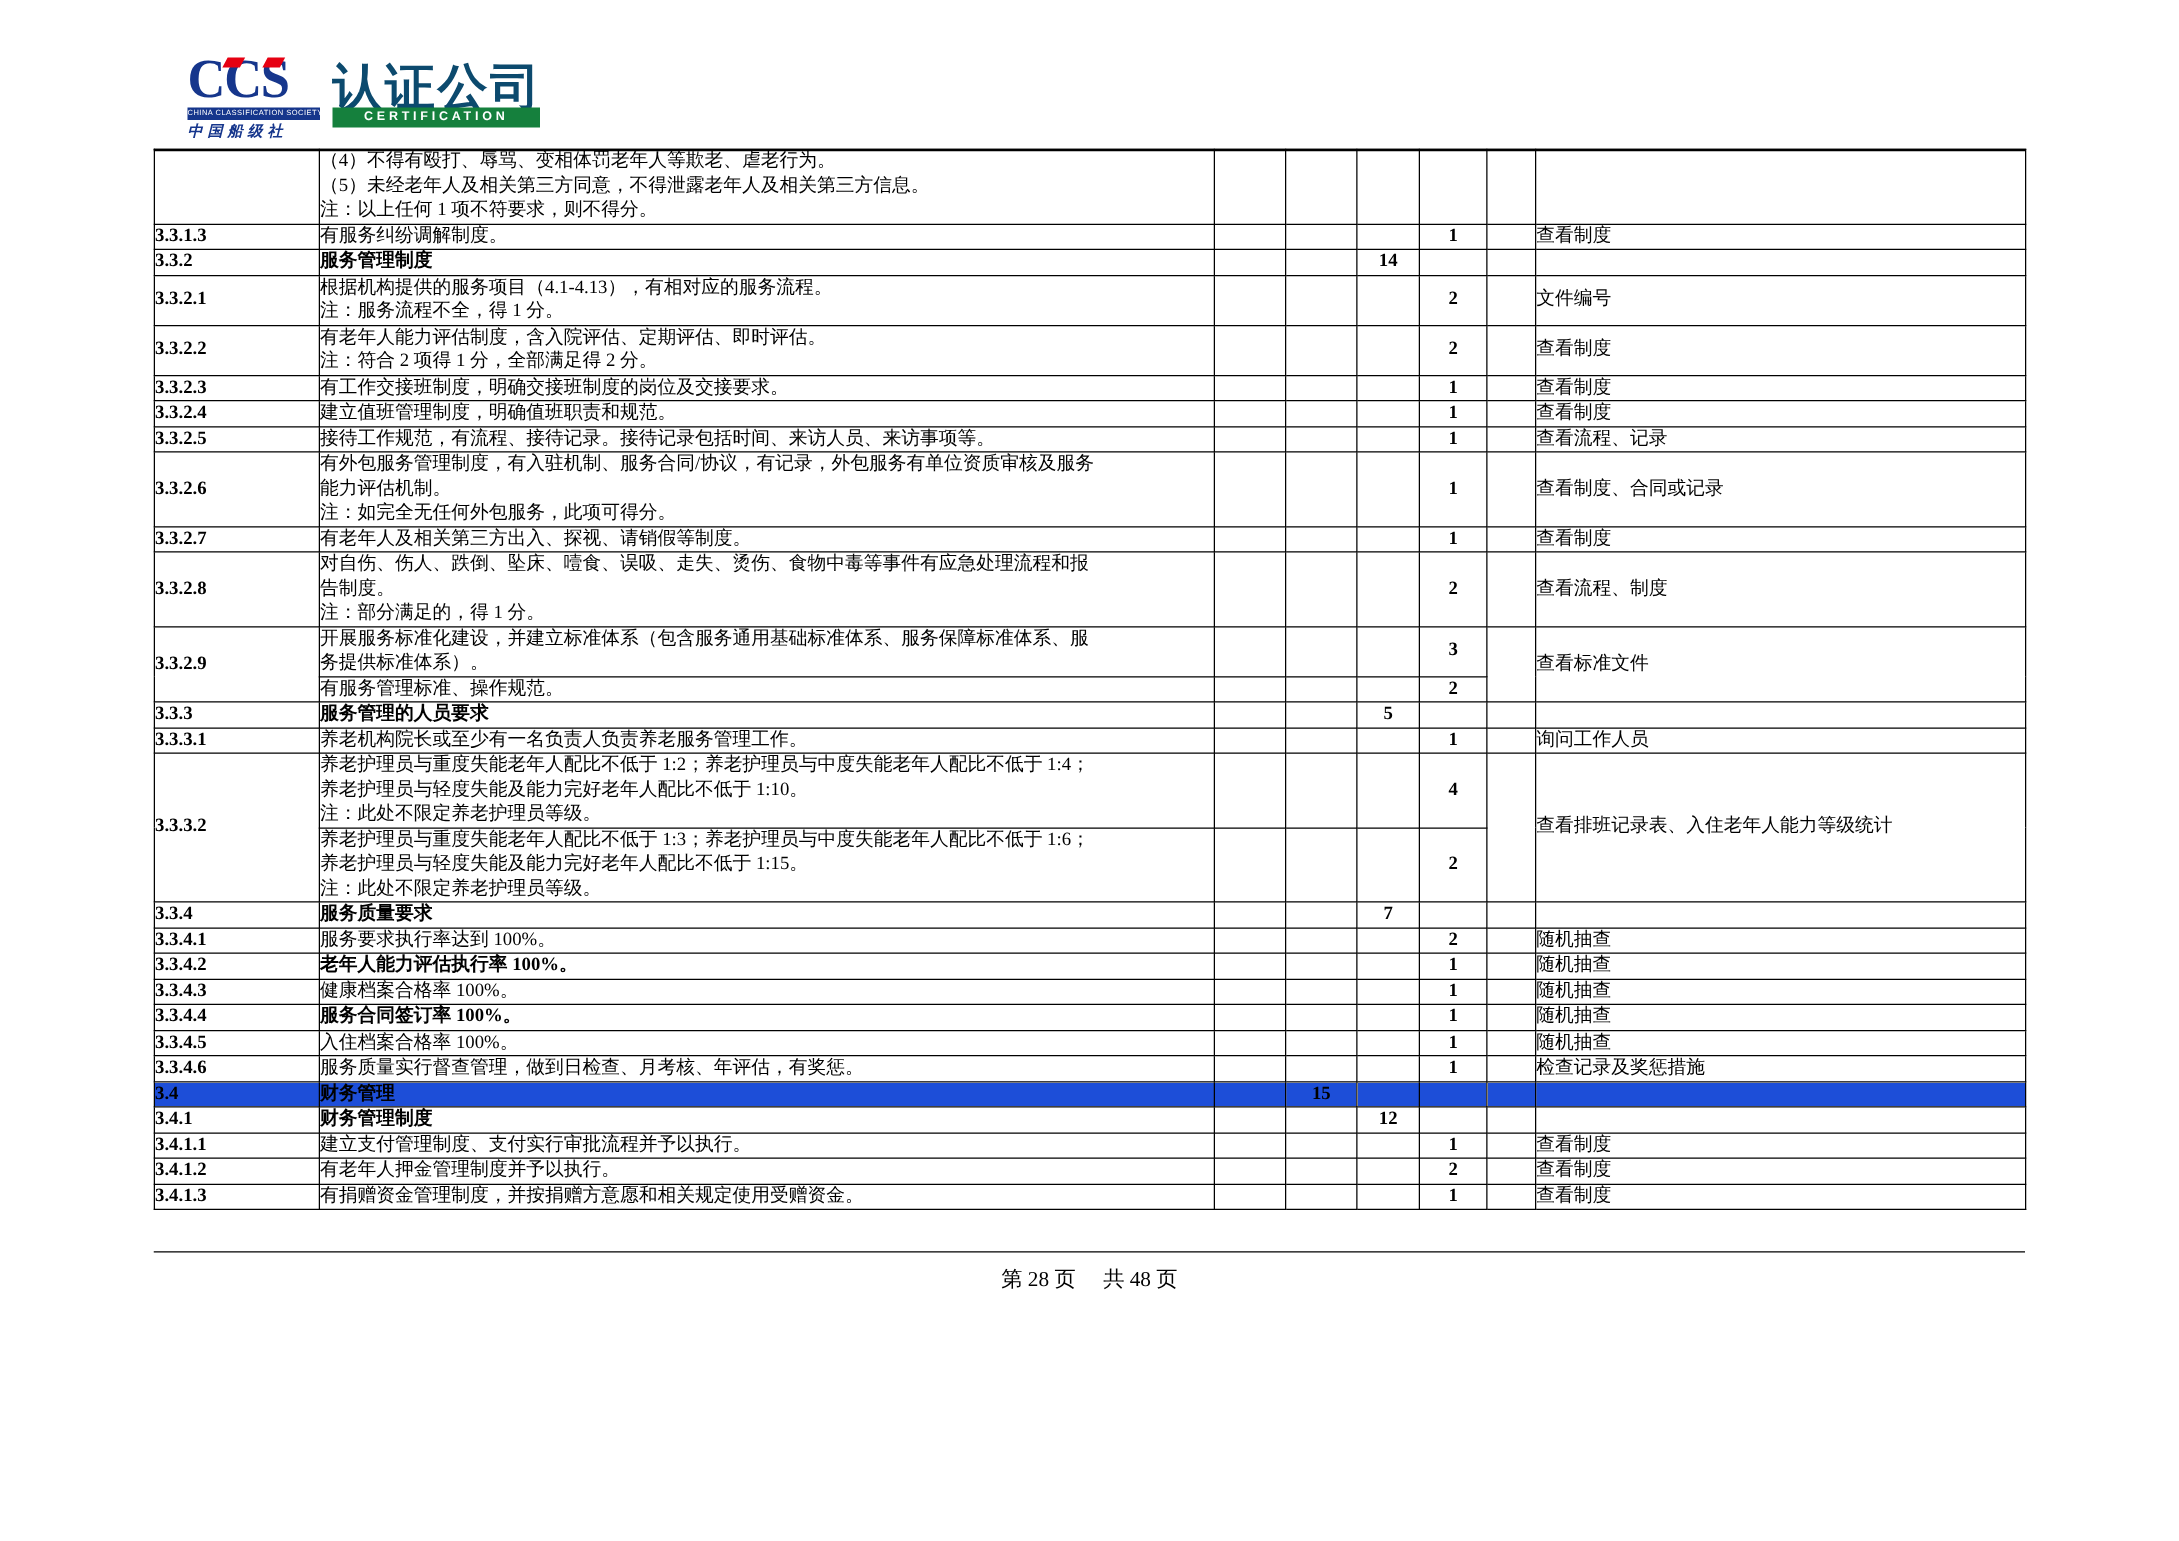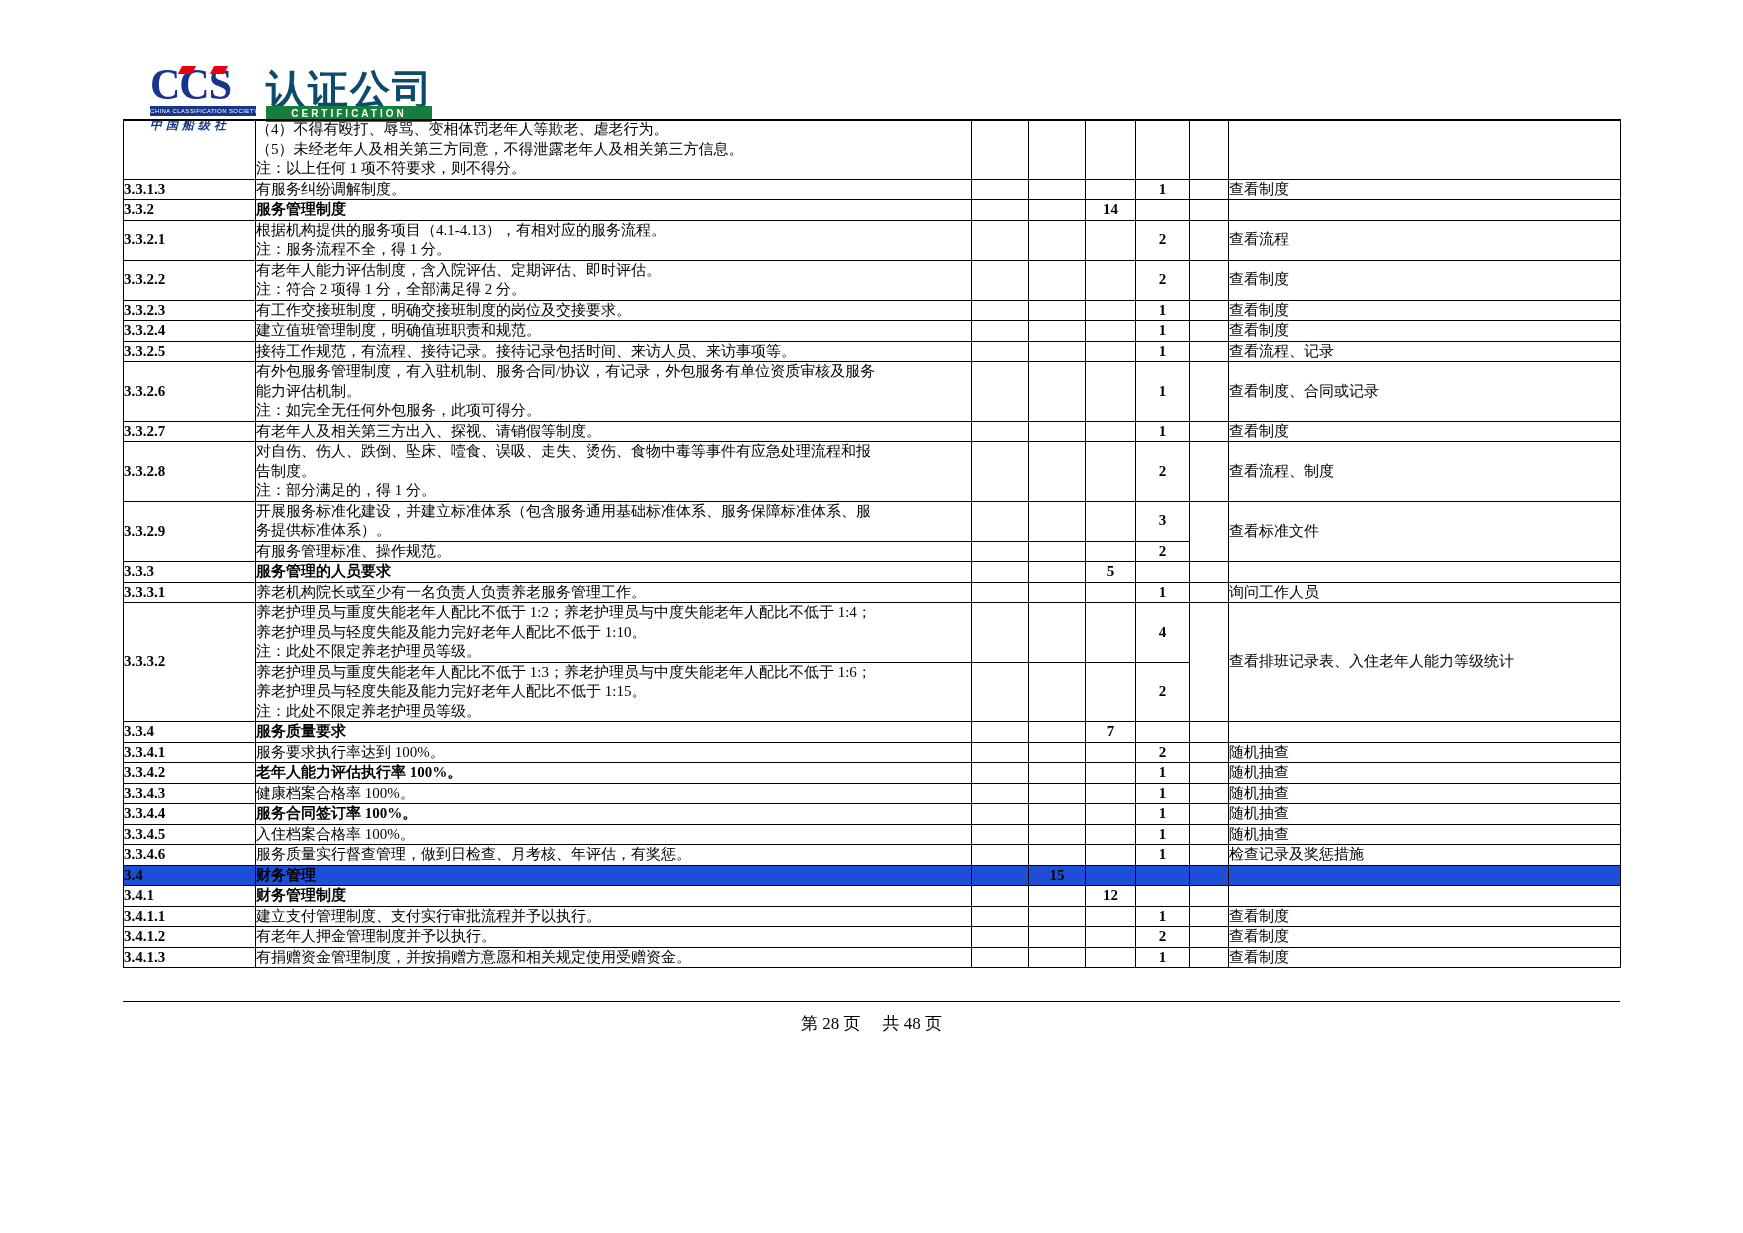--- a/index.html
+++ b/index.html
@@ -1,20 +1,20 @@
 <!DOCTYPE html>
 <html><head>
 <meta charset="utf-8">
 <style>
   html,body{margin:0;padding:0;background:#ffffff;}
   .page{position:relative;width:1743px;height:1233px;background:#fff;overflow:hidden;
         font-family:"Liberation Serif","DejaVu Serif",serif;color:#000;}
 
   
-  .logo{position:absolute;left:150px;top:64px;width:260px;height:64px;}
+  .logo{position:absolute;left:150px;top:44px;width:260px;height:64px;}
   .logo-ccs{position:absolute;left:0;top:-4px;font-size:42px;font-weight:bold;color:#16368c;
             letter-spacing:-1px;transform:scaleY(1.05);font-family:"Liberation Serif",serif;}
   .red-accent{position:absolute;width:14px;height:8px;background:#e60012;transform:skewX(-28deg);}
   .ra1{left:30px;top:2px;} .ra2{left:62px;top:2px;}
   .logo-strip-en{position:absolute;left:0;top:42px;width:106px;height:10px;background:#16368c;
             color:#fff;font-family:"Liberation Sans",sans-serif;font-size:6px;line-height:10px;
             text-align:center;letter-spacing:.4px;white-space:nowrap;overflow:hidden;}
   .logo-society{position:absolute;left:0;top:53px;width:110px;font-size:12px;font-weight:bold;
             color:#16368c;letter-spacing:4px;white-space:nowrap;font-style:italic;}
   .logo-company{position:absolute;left:116px;top:-2px;font-size:40px;font-weight:bold;color:#0c4a6e;
@@ -119,21 +119,21 @@
           <td class="num">3.3.2.1</td>
           <td class="desc">
             <div class="line">根据机构提供的服务项目（4.1-4.13），有相对应的服务流程。</div>
             <div class="line">注：服务流程不全，得 1 分。</div>
           </td>
           <td class="ctr"></td>
           <td class="ctr b"></td>
           <td class="ctr b"></td>
           <td class="ctr b">2</td>
           <td class="ctr"></td>
-          <td class="method">查看流程</td>
+          <td class="method">文件编号</td>
         </tr>
         <tr class="">
           <td class="num">3.3.2.2</td>
           <td class="desc">
             <div class="line">有老年人能力评估制度，含入院评估、定期评估、即时评估。</div>
             <div class="line">注：符合 2 项得 1 分，全部满足得 2 分。</div>
           </td>
           <td class="ctr"></td>
           <td class="ctr b"></td>
           <td class="ctr b"></td>

